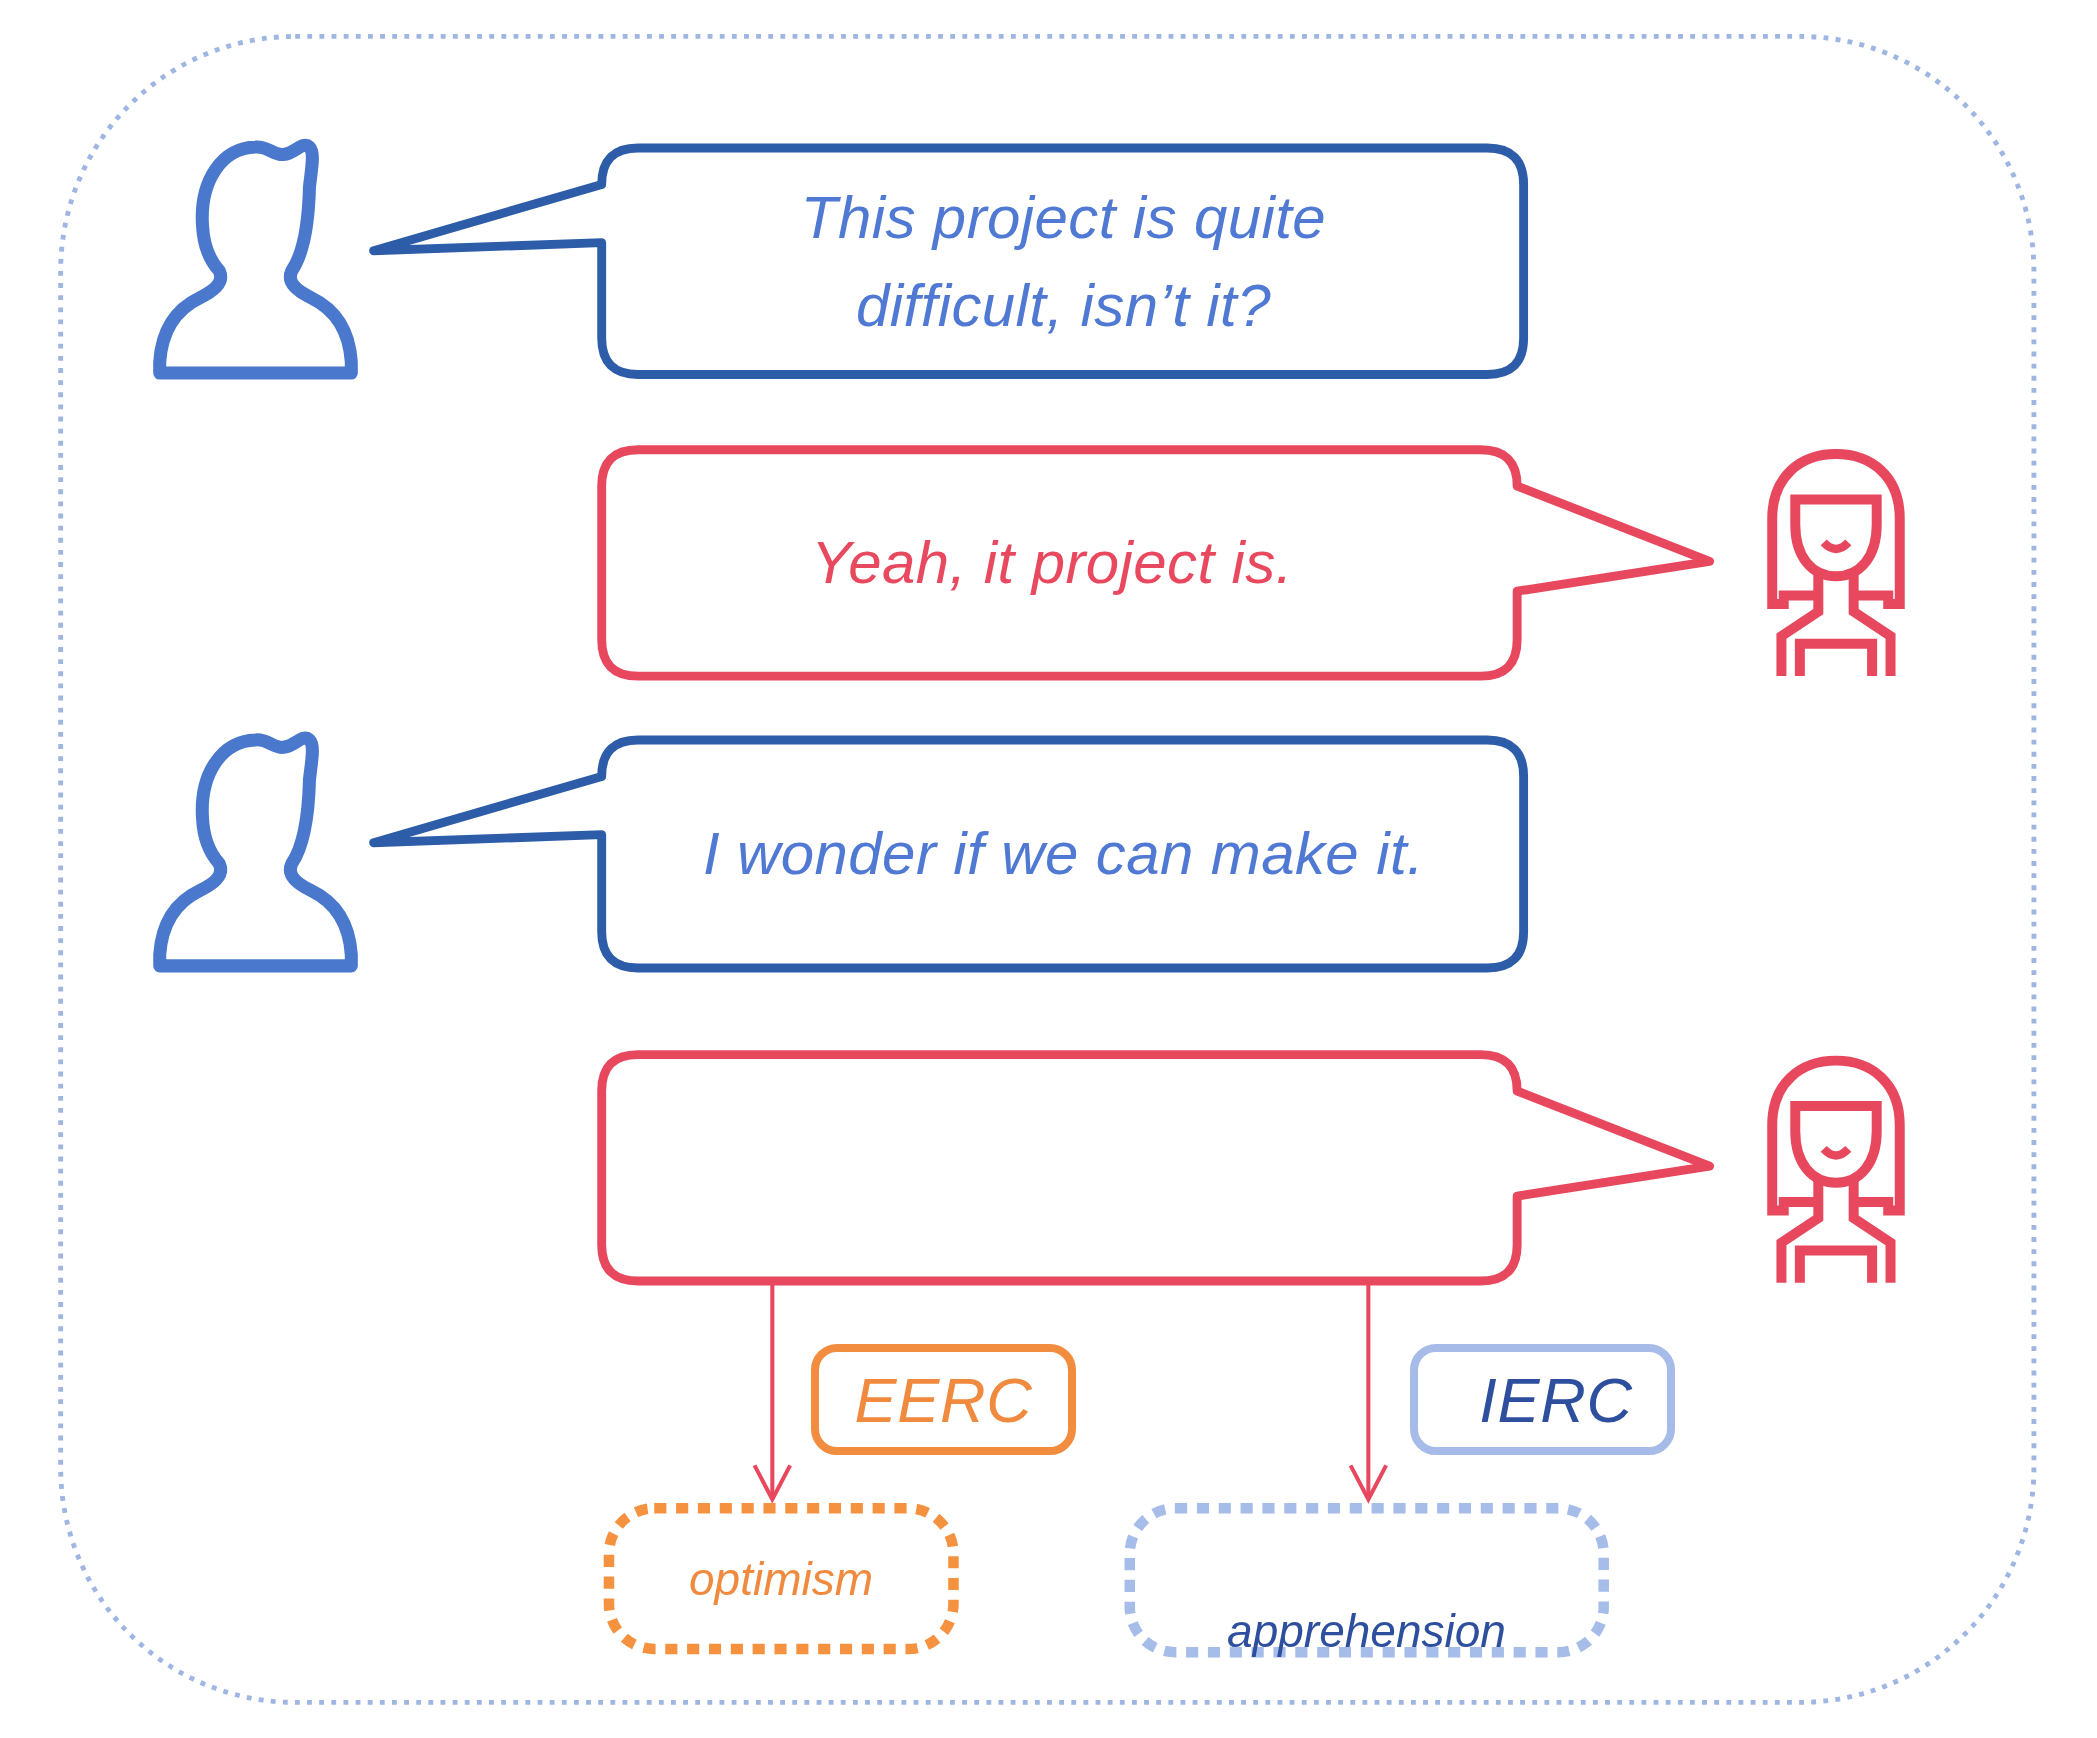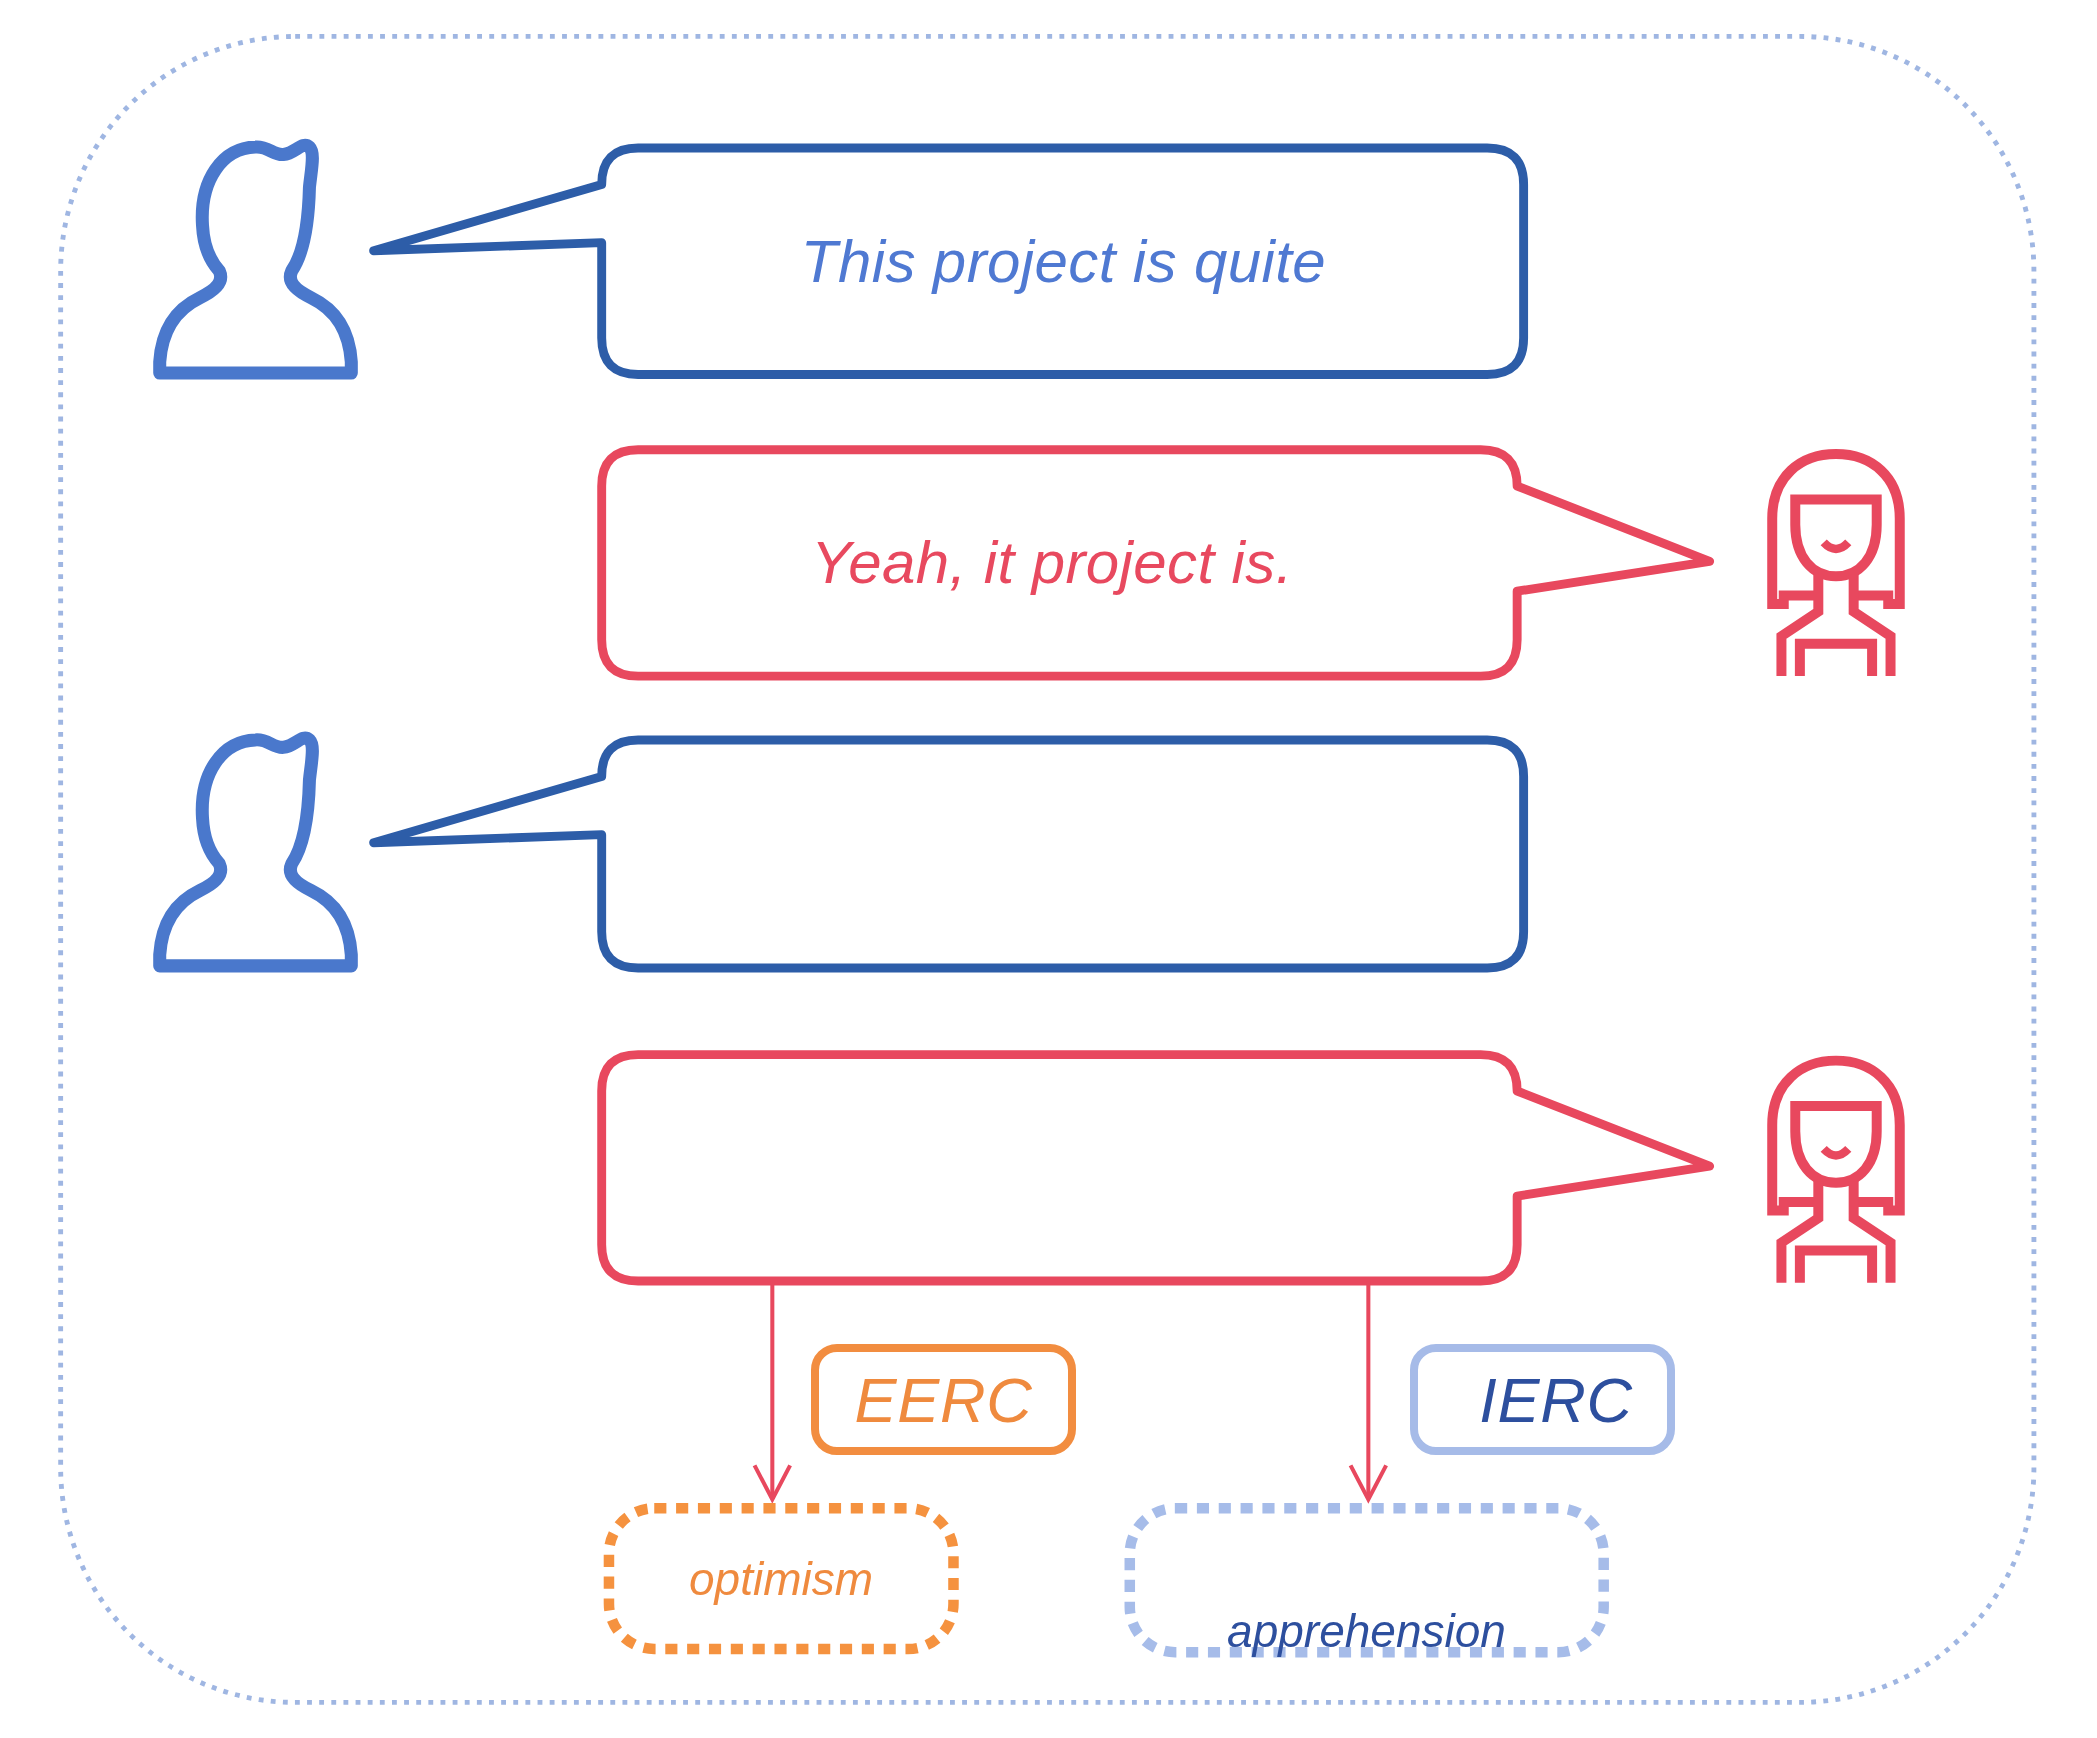--- a/index.html
+++ b/index.html
@@ -106,26 +106,30 @@
       <line x1="1692" y1="1584" x2="1692" y2="1850"></line>
       <polyline points="1670,1812 1692,1854 1714,1812"></polyline>
     </g>
 
     <rect x="753" y="1865" width="426" height="174" rx="56" fill="none" stroke="#f5923f" stroke-width="13" stroke-dasharray="15 12"></rect>
     <rect x="1397" y="1865" width="586" height="178" rx="56" fill="none" stroke="#a6bce9" stroke-width="13" stroke-dasharray="15 12"></rect>
   </svg>
 
   <div class="overlay bubble-text blue-text" style="left:639px; top:159px; width:849px; height:205px;">
     <span>This project is quite</span>
+    <span>difficult, isn’t it?</span>
   </div>
 
   <div class="overlay bubble-text red-text" style="left:615px; top:458px; width:874px; height:210px;">
     <span>Yeah, it project is.</span>
   </div>
 
+  <div class="overlay bubble-text blue-text" style="left:639px; top:748px; width:849px; height:212px;">
+    <span>I wonder if we can make it.</span>
+  </div>
 
 
   <div class="tag-box eerc-box orange-text" style="left:811px; top:1344px; width:265px; height:111px;">
     <span>EERC</span>
   </div>
   <div class="tag-box ierc-box navy-text" style="left:1410px; top:1344px; width:265px; height:111px;padding-left:27px;">
     <span>IERC</span>
   </div>
 
   <div class="overlay emotion-text orange-text" style="left:603px; top:1503px; width:356px; height:152px;">

